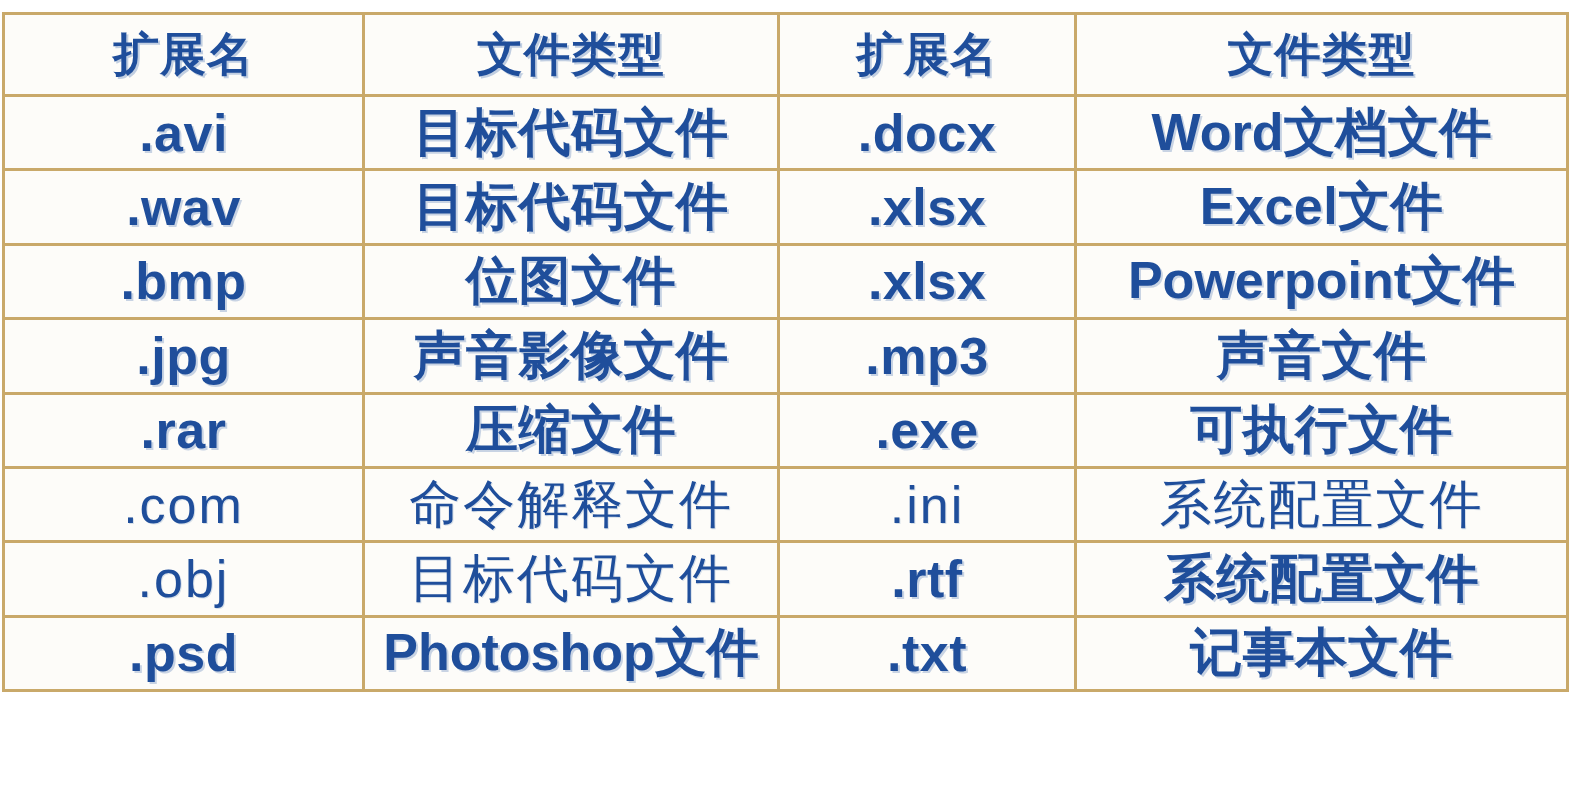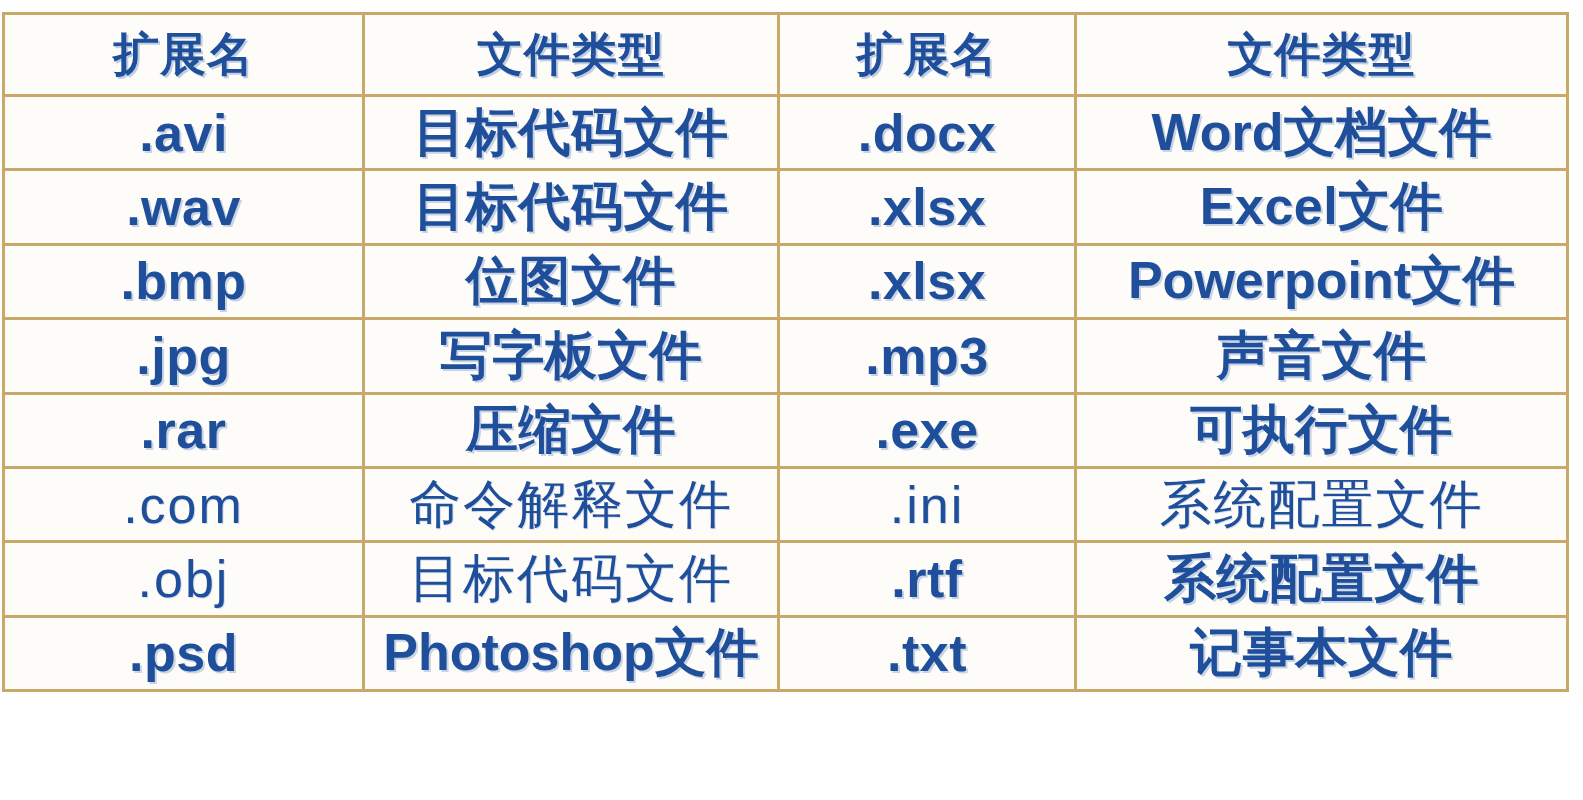--- a/index.html
+++ b/index.html
@@ -122,21 +122,21 @@
 
       <tr>
         <td class="wt-bold">.bmp</td>
         <td class="wt-bold">位图文件</td>
         <td class="wt-bold">.xlsx</td>
         <td class="wt-bold squeeze">Powerpoint文件</td>
       </tr>
 
       <tr>
         <td class="wt-bold">.jpg</td>
-        <td class="wt-bold">写字板文件</td>
+        <td class="wt-bold">声音影像文件</td>
         <td class="wt-bold">.mp3</td>
         <td class="wt-bold">声音文件</td>
       </tr>
 
       <tr>
         <td class="wt-bold">.rar</td>
         <td class="wt-bold">压缩文件</td>
         <td class="wt-bold">.exe</td>
         <td class="wt-bold">可执行文件</td>
       </tr>

